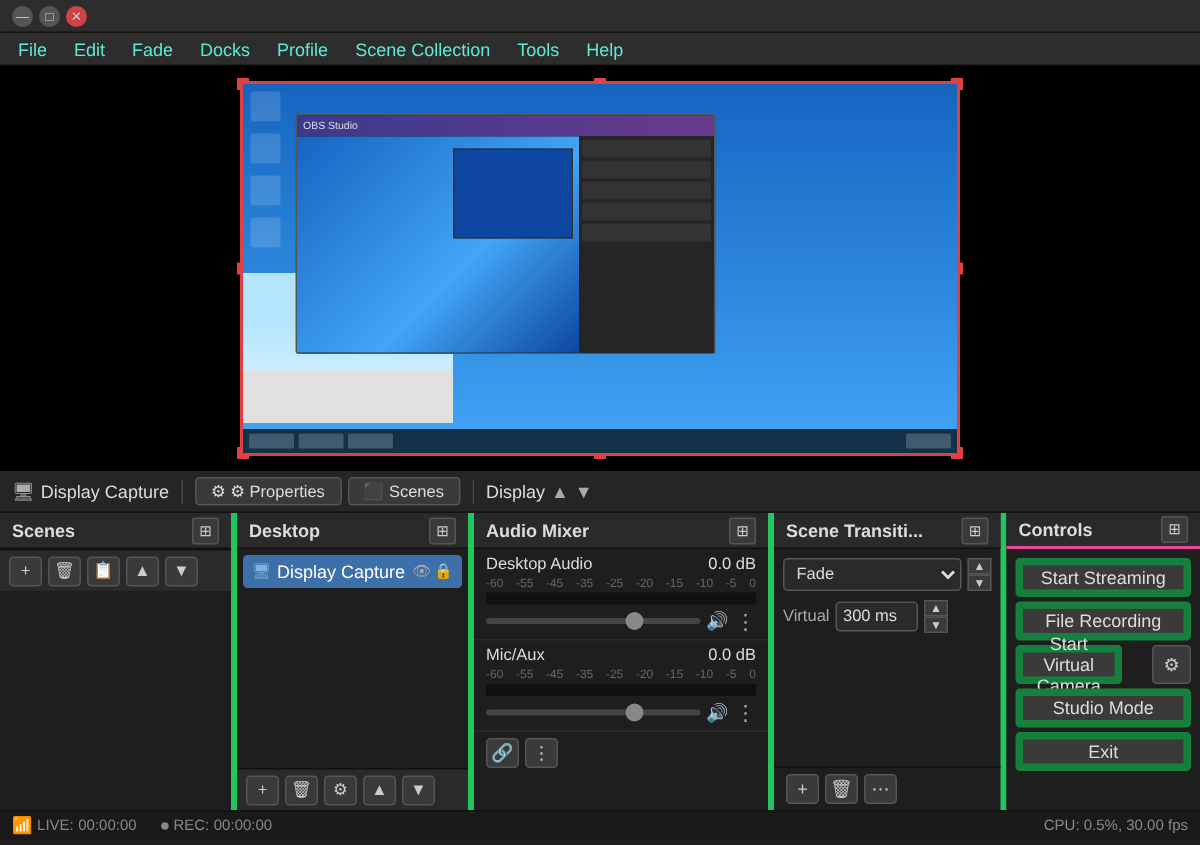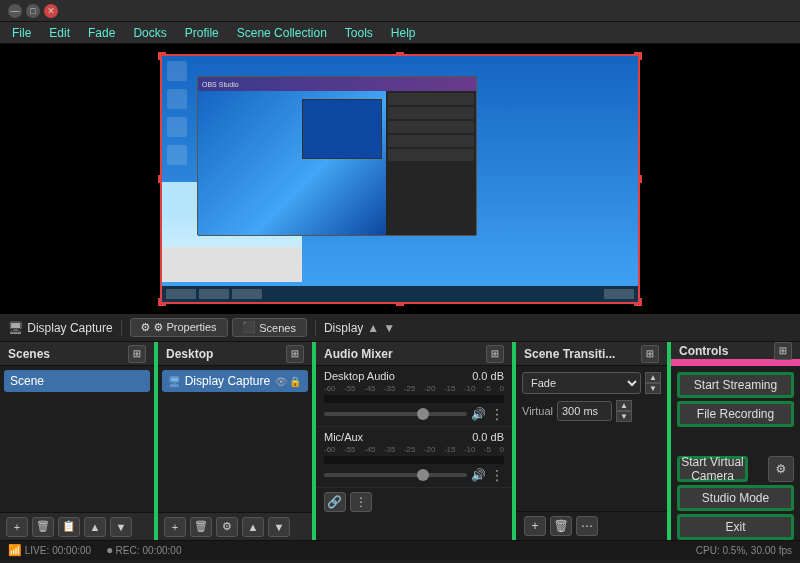--- a/index.html
+++ b/index.html
@@ -524,45 +524,44 @@
       flex: 1;
       background: #1e1e1e;
     }
     .controls-header {
       background: #2a2a2a;
       height: 24px;
       display: flex;
       align-items: center;
       justify-content: space-between;
       padding: 0 8px;
-      border-bottom: 7px solid #ec4899;
+      border-bottom: 2px solid #ec4899;
     }
     .controls-content {
       padding: 6px;
       display: flex;
       flex-direction: column;
       gap: 3px;
     }
     .ctrl-btn {
       width: 100%;
       height: 26px;
       background: #3a3a3a;
-      border: 3px solid #15803d;
+      border: 5px solid #15803d;
       border-radius: 3px;
       color: #ddd;
       cursor: pointer;
       font-size: 12px;
       display: flex;
       align-items: center;
       justify-content: center;
     }
     .ctrl-btn-row {
       display: flex;
       gap: 20px;
-      margin-top: 26px;
     }
     .ctrl-btn-row .ctrl-btn {
       flex: 1;
     }
     .ctrl-gear-btn {
       width: 26px;
       height: 26px;
       background: #3a3a3a;
       border: 1px solid #555;
       border-radius: 3px;
@@ -715,23 +714,20 @@
   <span class="source-bar-arrow">▼</span>
 </div>
 
 <div class="panels-area">
 
   <div class="panel scenes-panel">
     <div class="panel-header">
       <span class="panel-title">Scenes</span>
       <div class="panel-icon-btn">⊞</div>
     </div>
-    <div class="scenes-list">
-      <div class="scene-item">Scene</div>
-    </div>
     <div class="panel-footer">
       <div class="footer-btn">+</div>
       <div class="footer-btn">🗑</div>
       <div class="footer-btn">📋</div>
       <div class="footer-btn">▲</div>
       <div class="footer-btn">▼</div>
     </div>
   </div>
 
   <div class="panel sources-panel">

